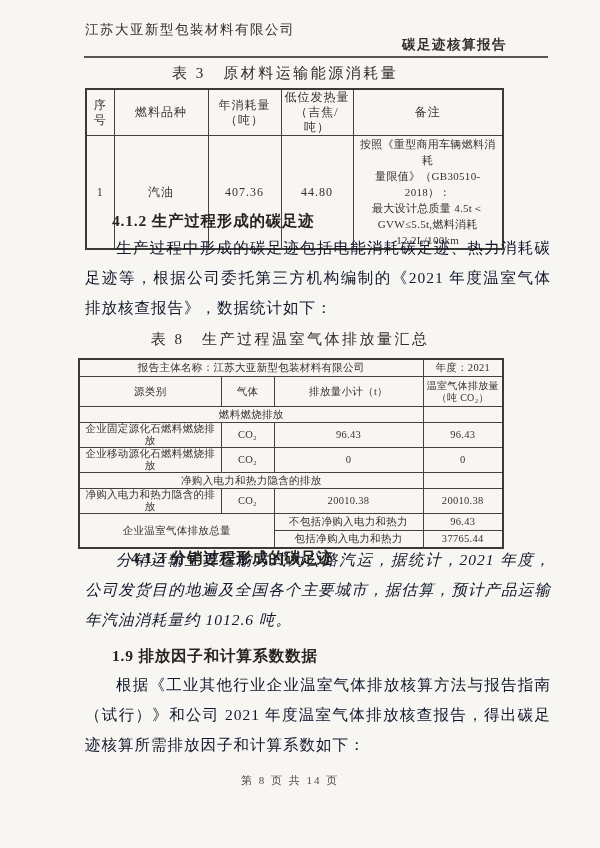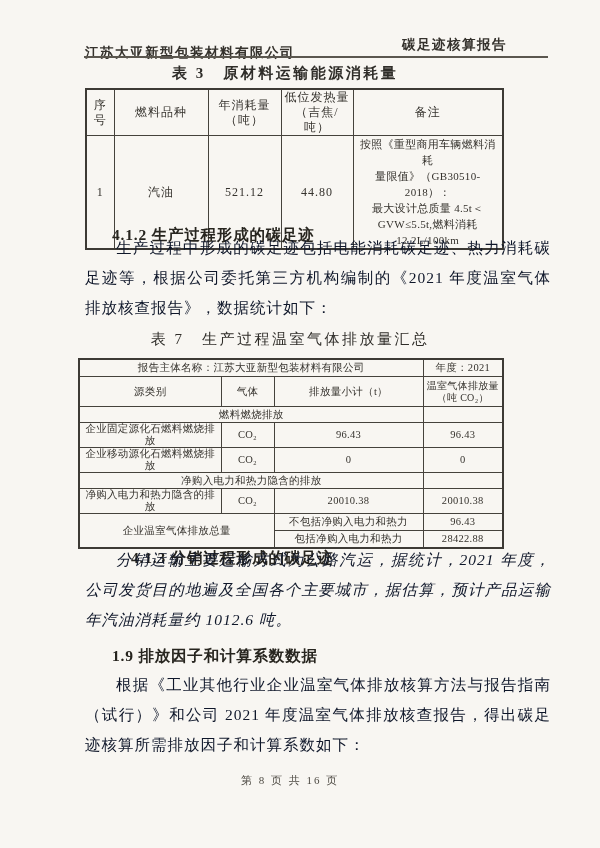--- a/index.html
+++ b/index.html
@@ -7,27 +7,27 @@
     width:600px; height:848px;
     background:#f8f6f2;
     font-family:"Liberation Serif","DejaVu Serif",serif;
     color:#35322d;
     position:relative;
     overflow:hidden;
   }
   .abs { position:absolute; }
 
   
-  #header-company { left:85px; top:44px; font-size:13.5px; font-weight:700; letter-spacing:1.5px; }
+  #header-company { left:85px; top:21px; font-size:13.5px; font-weight:400; letter-spacing:1.5px; }
   #header-report  { right:93px; top:36px; font-size:13.5px; font-weight:700; letter-spacing:1.5px; }
   #header-rule    { left:84px; top:56px; width:464px; height:1.5px; background:#5b574f; }
 
   
   .doc-table-title { font-size:15px; letter-spacing:2.5px; color:#2f2d29; }
-  #t3-title { left:60px; top:64px;  width:450px; text-align:center;font-weight:bold; }
+  #t3-title { left:60px; top:64px;  width:450px; text-align:center; }
   #t4-title { left:78px; top:330px; width:424px; text-align:center; }
 
   
   table { border-collapse:collapse; table-layout:fixed; }
   td, th { border:1px solid #45423c; text-align:center; vertical-align:middle;
            font-weight:normal; padding:0 2px; overflow:hidden; }
   table.doc { border:2px solid #3d3a35; }
 
   
   #table3 { left:85px; top:88px; width:417px; font-size:12px; letter-spacing:1px; }
@@ -39,21 +39,21 @@
   #table4 { left:78px; top:358px; width:424px; font-size:10.5px; letter-spacing:0.3px;border-radius:29px; }
   #table4 td { line-height:12px; }
   #table4 .r-entity td { height:16px; }
   #table4 .r-head td   { height:29px; white-space:pre-line; }
   #table4 .r-slim td   { height:15px;margin-left:8px; }
   #table4 .r-total td  { height:16px; }
   #table4 .ghg-col { font-size:10px; }
 
   
   .sec-heading { font-size:15.5px; font-weight:700; letter-spacing:0.8px; color:#27251f; }
-  #h412 { left:112px; top:225px; }
+  #h412 { left:112px; top:211px; }
   #h413 { left:112px; top:548px;margin-left:19px; }
   #h42  { left:112px; top:646px; }
 
   .body-par {
     font-size:15.5px; line-height:30px;
     text-align:justify; text-justify:inter-character;
     text-indent:31px; letter-spacing:1px;
     width:466px; left:85px; color:#0f172a;
   }
   #p412 { top:233px; }
@@ -88,35 +88,35 @@
       <th>燃料品种</th>
       <th>年消耗量
 （吨）</th>
       <th>低位发热量
 （吉焦/吨）</th>
       <th>备注</th>
     </tr>
     <tr class="t3-data">
       <td>1</td>
       <td>汽油</td>
-      <td>521.12</td>
+      <td>407.36</td>
       <td>44.80</td>
       <td class="remark">按照《重型商用车辆燃料消耗
 量限值》（GB30510-2018）：
 最大设计总质量 4.5t＜
 GVW≤5.5t,燃料消耗
 12.2L/100km</td>
     </tr>
   </tbody>
 </table>
 
 <div class="abs sec-heading" id="h412">4.1.2 生产过程形成的碳足迹</div>
 <div class="abs body-par" id="p412">生产过程中形成的碳足迹包括电能消耗碳足迹、热力消耗碳足迹等，根据公司委托第三方机构编制的《2021 年度温室气体排放核查报告》，数据统计如下：</div>
 
-<div class="abs doc-table-title" id="t4-title">表 7　生产过程温室气体排放量汇总</div>
+<div class="abs doc-table-title" id="t4-title">表 8　生产过程温室气体排放量汇总</div>
 
 <table class="abs doc" id="table4">
   <colgroup>
     <col style="width:142px">
       <col style="width:53px">
       <col style="width:149px">
       <col style="width:80px">
   </colgroup>
   <tbody>
     <tr class="r-entity">
@@ -156,24 +156,24 @@
       <td>20010.38</td>
       <td>20010.38</td>
     </tr>
     <tr class="r-total">
       <td colspan="2" rowspan="2">企业温室气体排放总量</td>
       <td>不包括净购入电力和热力</td>
       <td>96.43</td>
     </tr>
     <tr class="r-total">
       <td>包括净购入电力和热力</td>
-      <td>28422.88</td>
+      <td>37765.44</td>
     </tr>
   </tbody>
 </table>
 
 <div class="abs sec-heading" id="h413">4.1.3 分销过程形成的碳足迹</div>
 <div class="abs body-par" id="p413">分销运输主要运输方式为公路汽运，据统计，2021 年度，公司发货目的地遍及全国各个主要城市，据估算，预计产品运输年汽油消耗量约 1012.6 吨。</div>
 
 <div class="abs sec-heading" id="h42">1.9 排放因子和计算系数数据</div>
 <div class="abs body-par" id="p42">根据《工业其他行业企业温室气体排放核算方法与报告指南（试行）》和公司 2021 年度温室气体排放核查报告，得出碳足迹核算所需排放因子和计算系数如下：</div>
 
-<div class="abs" id="footer">第 8 页 共 16 页</div>
+<div class="abs" id="footer">第 8 页 共 14 页</div>
 
 </body></html>

